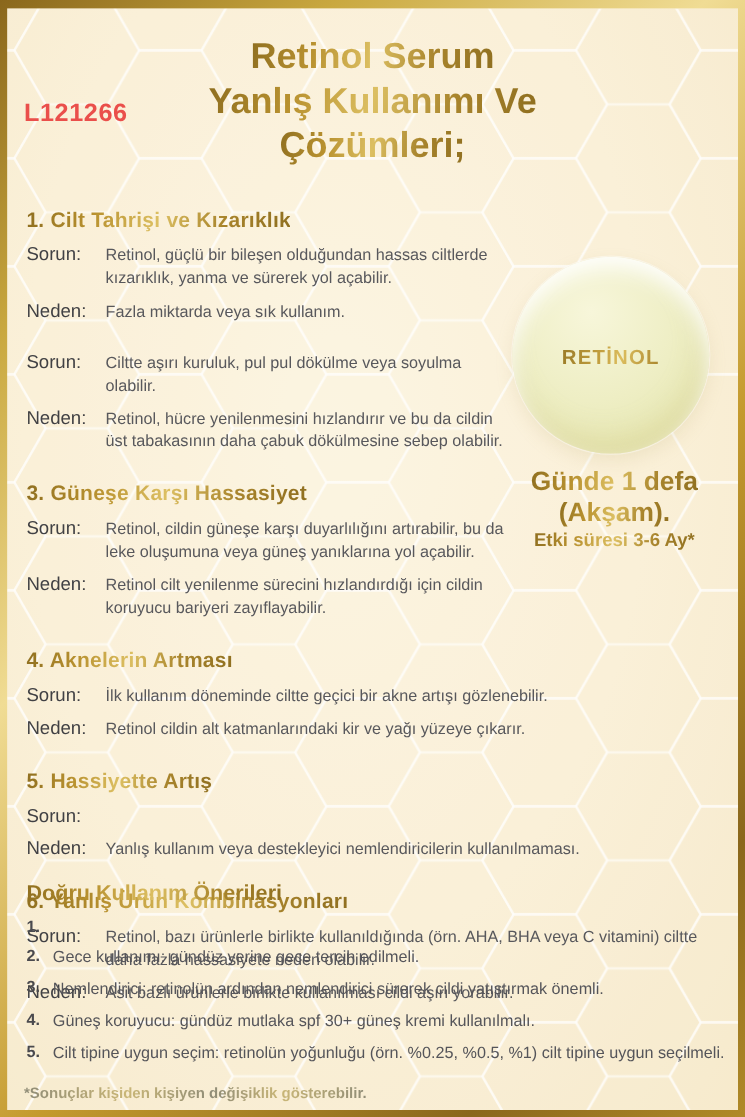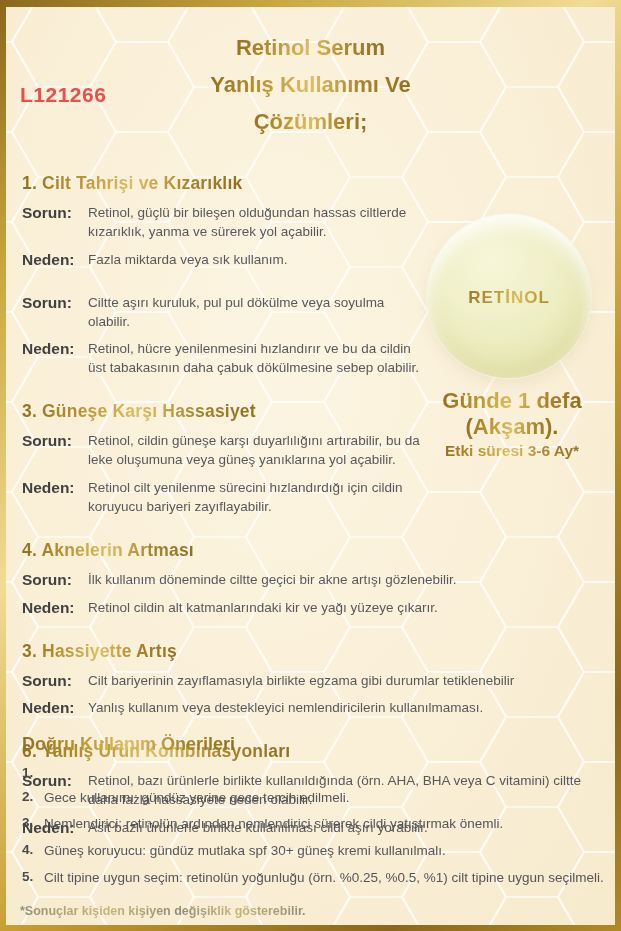--- a/index.html
+++ b/index.html
@@ -24,38 +24,38 @@
   }
   .hexbg{position:absolute;inset:0;width:100%;height:100%;pointer-events:none;}
 
   
   .code{
     position:absolute;left:14px;top:76px;
     font-size:21px;font-weight:bold;color:#ea4f4b;letter-spacing:.5px;
   }
   .title{
     position:absolute;left:0;top:22px;width:100%;
-    text-align:center;font-weight:bold;font-size:22px;line-height:37px;
+    text-align:center;font-weight:bold;font-size:30px;line-height:37px;
   }
   .goldtext{
     display:inline-block;
     background:linear-gradient(100deg,#8f6f20 0%,#b8912f 25%,#dcbf62 50%,#a8842c 75%,#8f6f20 100%);
     -webkit-background-clip:text;background-clip:text;
     -webkit-text-fill-color:transparent;color:transparent;
   }
 
   
   .sections{position:absolute;left:16px;top:166px;width:586px;}
   .section{margin-bottom:23px;}
   .section-heading{
     font-size:17.5px;font-weight:bold;letter-spacing:.2px;margin-bottom:9px;
   }
   .row{display:flex;align-items:flex-start;margin-bottom:8px;}
   .row-label{
-    flex:0 0 66px;font-size:15.5px;font-weight:bold;color:#414144;line-height:1.25;
+    flex:0 0 66px;font-size:15.5px;font-weight:normal;color:#414144;line-height:1.25;
   }
   .row-text{
     font-size:13.5px;color:#58585c;line-height:1.4;padding-top:1px;
   }
   .section.narrow .row-text{max-width:332px;}
   .section.wide .row-text{max-width:505px;}
 
   
   .bubble{
     position:absolute;left:421px;top:207px;width:164px;height:164px;border-radius:50%;
@@ -165,24 +165,23 @@
           <div class="row-label">Sorun:</div>
           <div class="row-text">İlk kullanım döneminde ciltte geçici bir akne artışı gözlenebilir.</div>
         </div>
         <div class="row">
           <div class="row-label">Neden:</div>
           <div class="row-text">Retinol cildin alt katmanlarındaki kir ve yağı yüzeye çıkarır.</div>
         </div>
       </div>
 
       <div class="section wide">
-        <div class="section-heading"><span class="goldtext">3. Hassiyette Artış</span></div>
-        <div class="row">
-          <div class="row-label">Sorun:</div>
-          <div class="row-text">Cilt bariyerinin zayıflamasıyla birlikte egzama gibi durumlar tetiklenebilir</div>
+        <div class="section-heading"><span class="goldtext">5. Hassiyette Artış</span></div>
+        <div class="row">
+          <div class="row-label">Sorun:</div>
         </div>
         <div class="row">
           <div class="row-label">Neden:</div>
           <div class="row-text">Yanlış kullanım veya destekleyici nemlendiricilerin kullanılmaması.</div>
         </div>
       </div>
 
       <div class="section wide">
         <div class="section-heading"><span class="goldtext">6. Yanlış Ürün Kombinasyonları</span></div>
         <div class="row">

